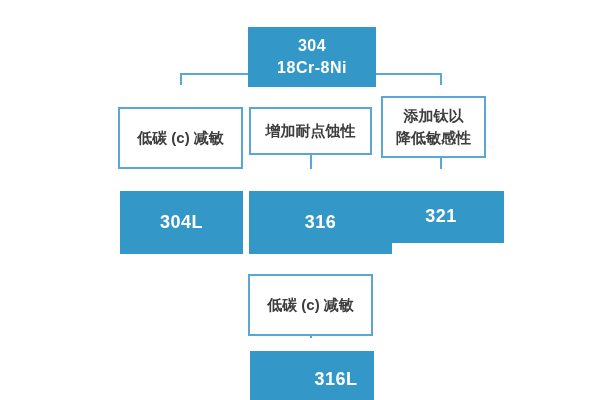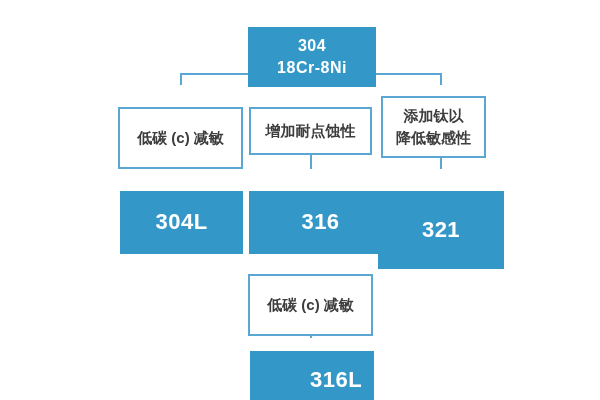--- a/index.html
+++ b/index.html
@@ -29,21 +29,21 @@
     background: #3398c8;
     color: #ffffff;
     font-weight: bold;
   }
   .node.white {
     background: #ffffff;
     border: 2px solid #5aa7d4;
     color: #3d3d3d;
     font-weight: bold;
   }
-  .node .t-lg { font-size: 22px; line-height: 1.3; letter-spacing: 0.5px; }
+  .node .t-lg { font-size: 18px; line-height: 1.3; letter-spacing: 0.5px; }
   .node .t-md { font-size: 16px; line-height: 1.35; letter-spacing: 0.5px; }
   .node .t-cn { font-size: 15px; line-height: 1.45; }
   .cline {
     position: absolute;
     background: #5aa7d4;
   }
 </style>
 </head>
 <body>
 
@@ -79,21 +79,21 @@
   </div>
 
   <div class="node blue" style="left:120px; top:169px; width:123px; height:63px;">
     <div class="t-lg">304L</div>
   </div>
 
   <div class="node blue" style="left:249px; top:169px; width:143px; height:63px;">
     <div class="t-lg">316</div>
   </div>
 
-  <div class="node blue" style="left:378px; top:169px; width:126px; height:78px;">
+  <div class="node blue" style="left:378px; top:169px; width:126px; height:52px;">
     <div class="t-lg">321</div>
   </div>
 
   <div class="node white" style="left:248px; top:252px; width:125px; height:62px;">
     <div class="t-cn">低碳 (c) 减敏</div>
   </div>
 
   <div class="node blue" style="left:250px; top:329px; width:124px; height:58px;padding-left:48px;">
     <div class="t-lg">316L</div>
   </div>

